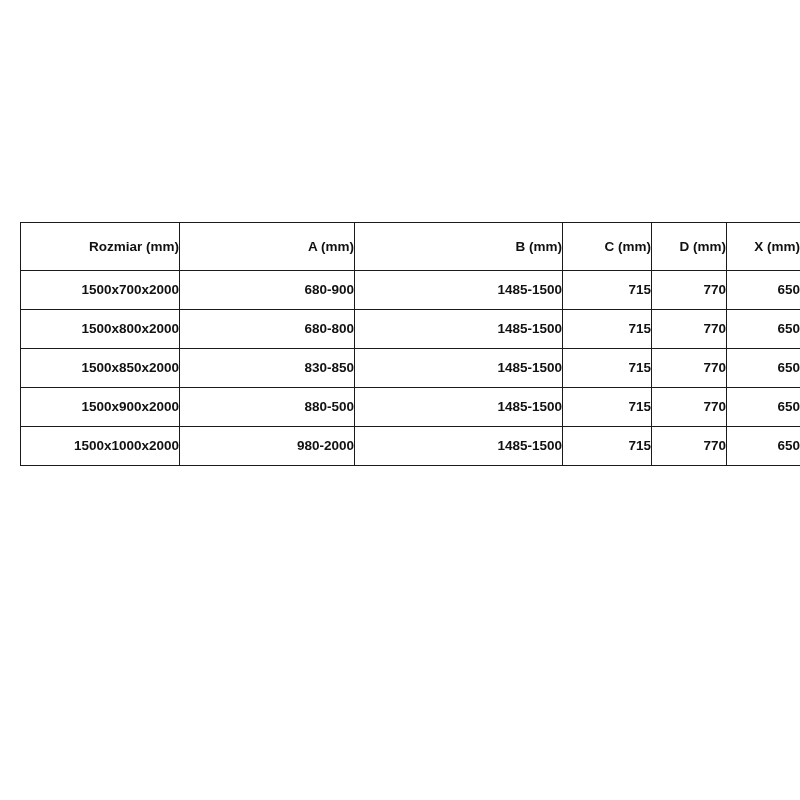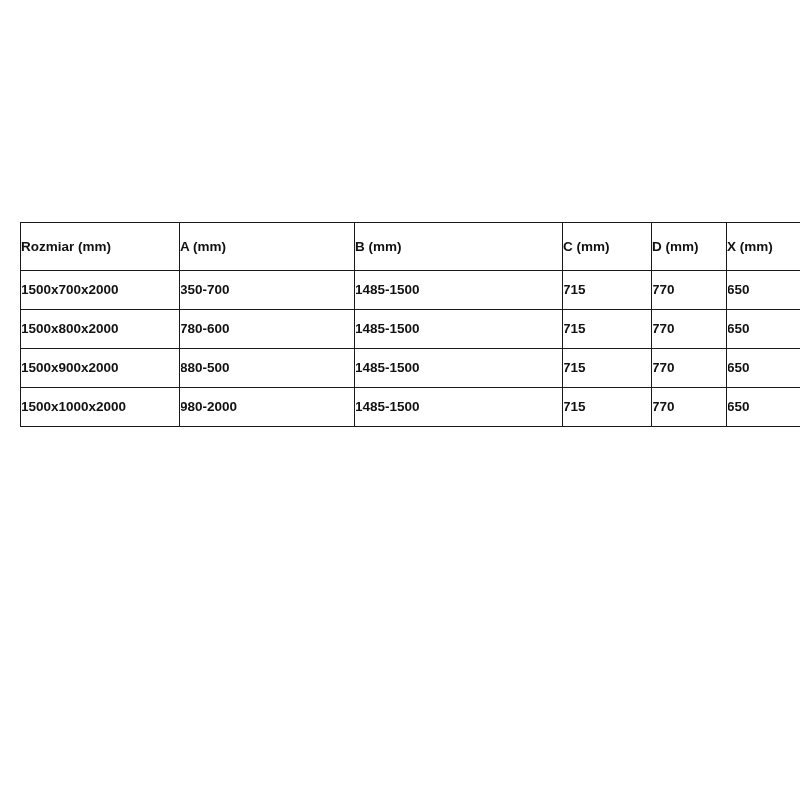--- a/index.html
+++ b/index.html
@@ -22,21 +22,21 @@
     width: 760px;
   }
   table.spec {
     border-collapse: collapse;
     width: 760px;
     table-layout: fixed;
   }
   table.spec th,
   table.spec td {
     border: 1px solid #1a1a1a;
-    text-align: left;
+    text-align: right;
     vertical-align: middle;
     font-size: 13.5px;
     color: #111111;
     padding: 0;
     height: 38px;
     line-height: 38px;
     white-space: nowrap;
     overflow: hidden;
   }
   table.spec th {
@@ -76,29 +76,37 @@
         <th>A (mm)</th>
         <th>B (mm)</th>
         <th>C (mm)</th>
         <th>D (mm)</th>
         <th>X (mm)</th>
       </tr>
     </thead>
     <tbody>
       <tr>
         <td>1500x700x2000</td>
-        <td>350-700</td>
+        <td>680-900</td>
         <td>1485-1500</td>
         <td>715</td>
         <td>770</td>
         <td>650</td>
       </tr>
       <tr>
         <td>1500x800x2000</td>
-        <td>780-600</td>
+        <td>680-800</td>
+        <td>1485-1500</td>
+        <td>715</td>
+        <td>770</td>
+        <td>650</td>
+      </tr>
+      <tr>
+        <td>1500x850x2000</td>
+        <td>830-850</td>
         <td>1485-1500</td>
         <td>715</td>
         <td>770</td>
         <td>650</td>
       </tr>
       <tr>
         <td>1500x900x2000</td>
         <td>880-500</td>
         <td>1485-1500</td>
         <td>715</td>

